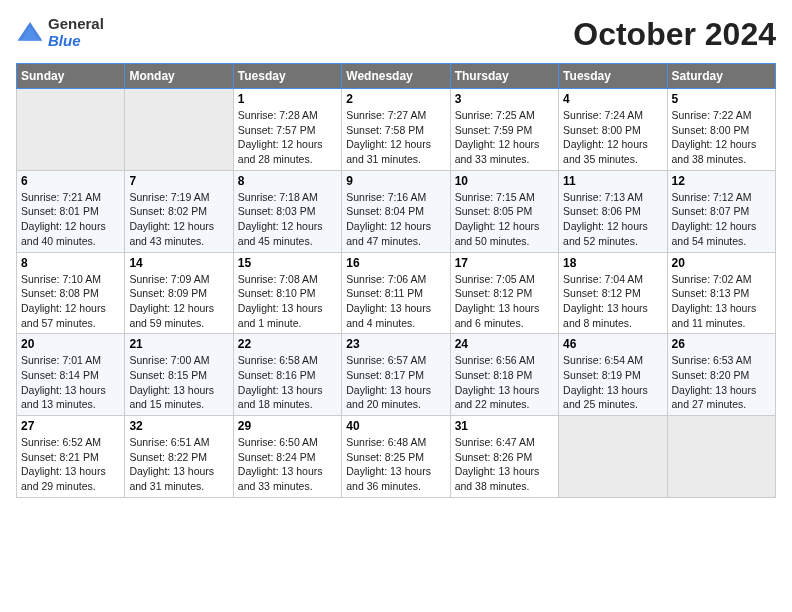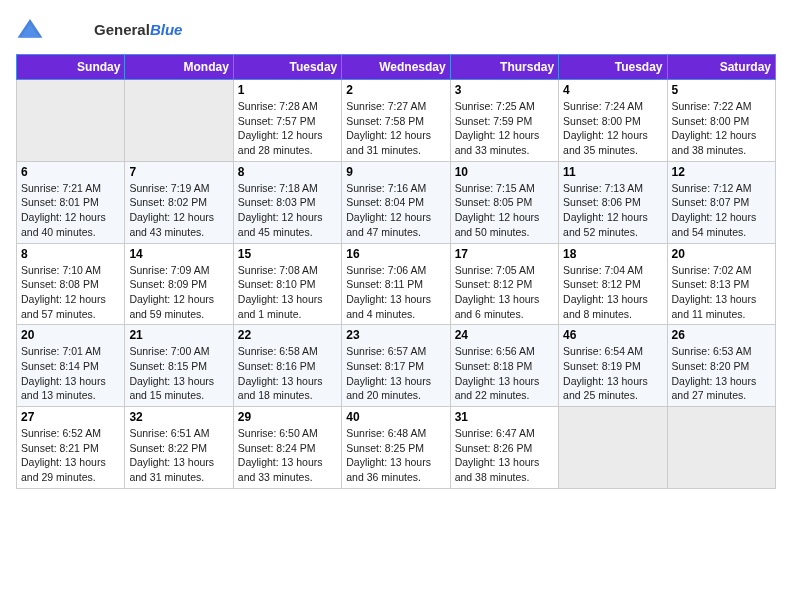--- a/index.html
+++ b/index.html
@@ -16,23 +16,22 @@
       align-items: flex-start;
       margin-bottom: 10px;
     }
     .logo {
       display: flex;
       align-items: center;
       gap: 4px;
     }
     .logo-text {
       display: flex;
-      flex-direction: row;
+      flex-direction: column;
       line-height: 1.1;
-      margin-left: 46px;
     }
     .logo-general {
       font-size: 15px;
       font-weight: bold;
       color: #333;
     }
     .logo-blue {
       font-size: 15px;
       font-weight: bold;
       color: #2a6fdb;
@@ -53,24 +52,24 @@
     .location-title {
       font-size: 15px;
       color: #444;
     }
     table {
       width: 100%;
       border-collapse: collapse;
       font-size: 11px;
     }
     thead tr th {
-      background: #6d28d9;
+      background: #737373;
       color: #fff;
       padding: 5px 4px;
-      text-align: right;
+      text-align: left;
       font-size: 12px;
       border: 1px solid #4a8ae8;
     }
     tbody tr td {
       border: 1px solid #ccc;
       vertical-align: top;
       padding: 3px 4px;
       min-height: 70px;
       width: calc(100% / 7);
     }
@@ -106,20 +105,21 @@
     <svg class="logo-icon" viewBox="0 0 36 36" xmlns="http://www.w3.org/2000/svg">
       <polygon points="18,4 34,28 2,28" fill="#2a6fdb" opacity="0.85"></polygon>
       <polygon points="18,10 30,28 6,28" fill="#5a9af0" opacity="0.5"></polygon>
     </svg>
     <div class="logo-text">
       <span class="logo-general">General</span>
       <span class="logo-blue">Blue</span>
     </div>
   </div>
   <div class="title-area">
+    <div class="month-title">October 2024</div>
   </div>
 </div>
 
 <table>
   <thead>
     <tr>
     <th>Sunday</th>
         <th>Monday</th>
         <th>Tuesday</th>
         <th>Wednesday</th>

